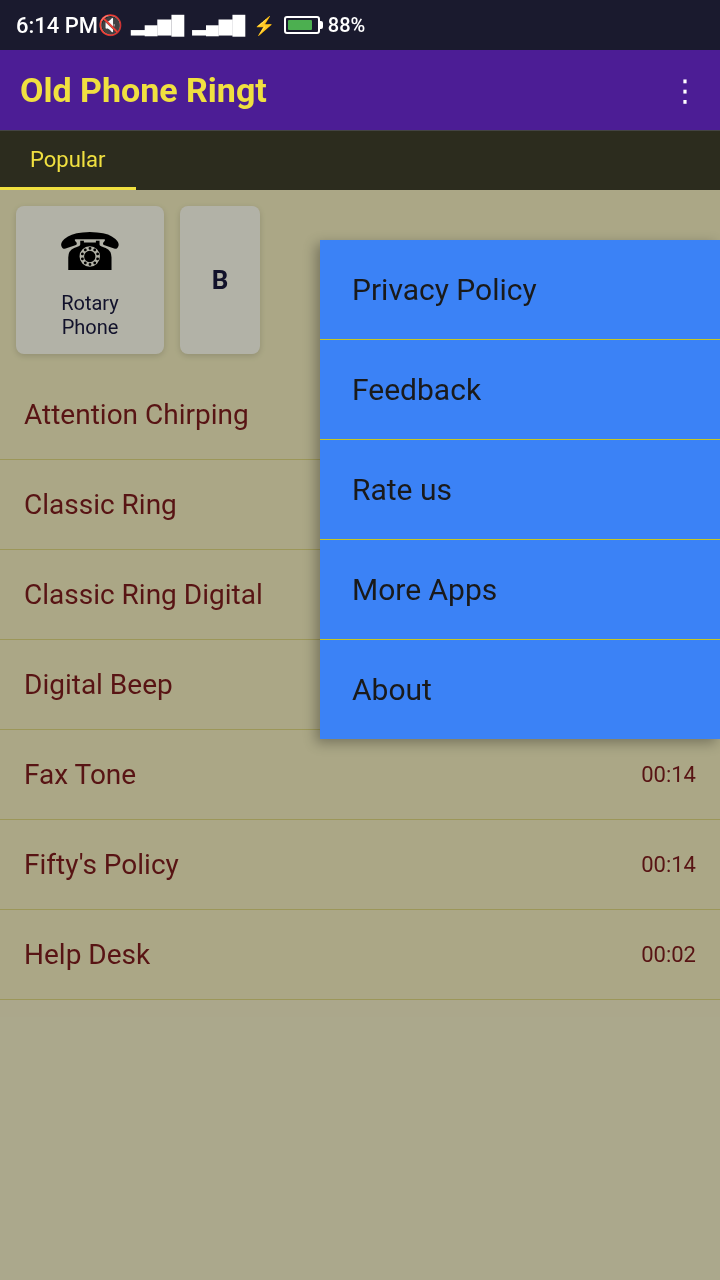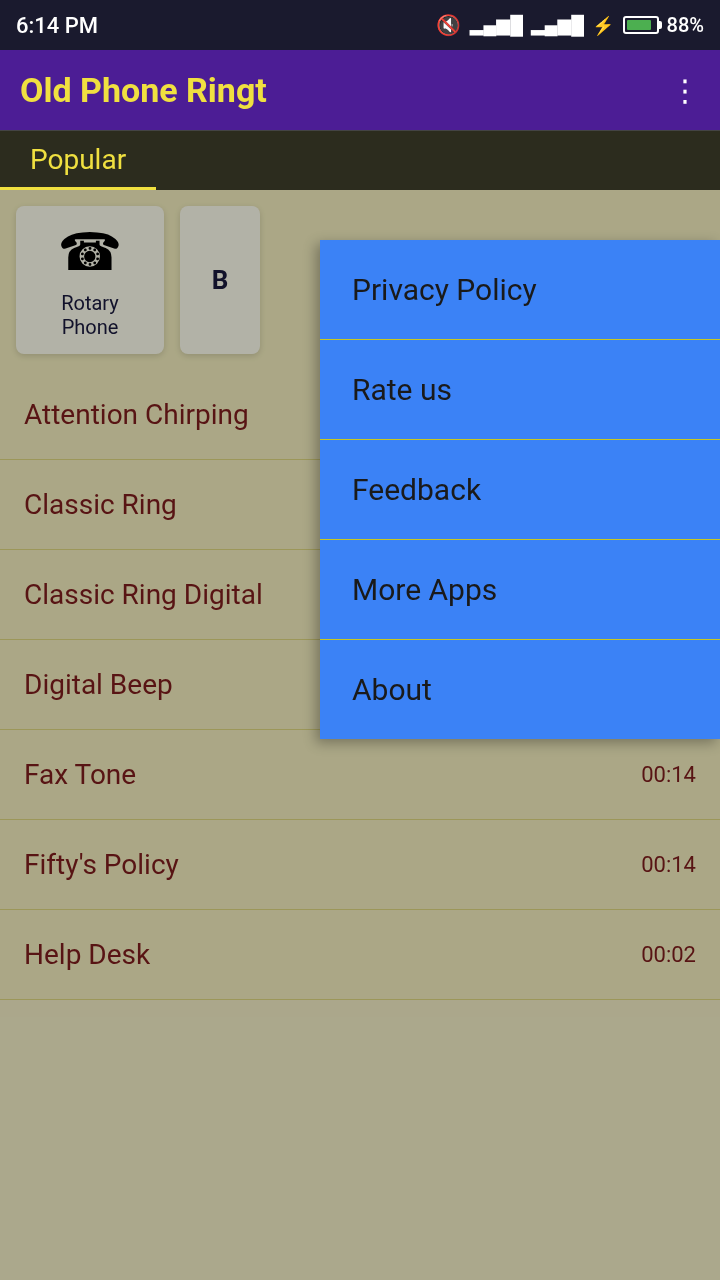--- a/index.html
+++ b/index.html
@@ -14,21 +14,20 @@
       position: relative;
     }
 
     
     .status-bar {
       width: 720px;
       height: 50px;
       background-color: #1a1a2e;
       display: flex;
       align-items: center;
-      justify-content: space-between;
       padding: 0 16px;
       color: white;
       font-size: 22px;
       font-weight: 500;
     }
 
     .status-left {
       display: flex;
       align-items: center;
       gap: 6px;
@@ -106,21 +105,21 @@
       display: flex;
       align-items: center;
       border-top: 1px solid #444;
     }
 
     .tab-item {
       padding: 0 30px;
       height: 100%;
       display: flex;
       align-items: center;
-      font-size: 28px;
+      font-size: 22px;
       color: #f0e040;
       border-bottom: 3px solid transparent;
     }
 
     .tab-item.active {
       border-bottom: 3px solid #f0e040;
     }
 
     
     .main-content {
@@ -316,26 +315,26 @@
 
   </div>
 
   <div class="dropdown-overlay"></div>
 
   <div class="dropdown-menu">
     <div class="dropdown-item">
       <span>Privacy Policy</span>
     </div>
     <div class="dropdown-item">
+      <span>Feedback</span>
+    </div>
+    <div class="dropdown-item">
       <span>Rate us</span>
     </div>
     <div class="dropdown-item">
-      <span>Feedback</span>
-    </div>
-    <div class="dropdown-item">
       <span>More Apps</span>
     </div>
     <div class="dropdown-item">
       <span>About</span>
     </div>
   </div>
 
 </div>
 
 </body></html>

